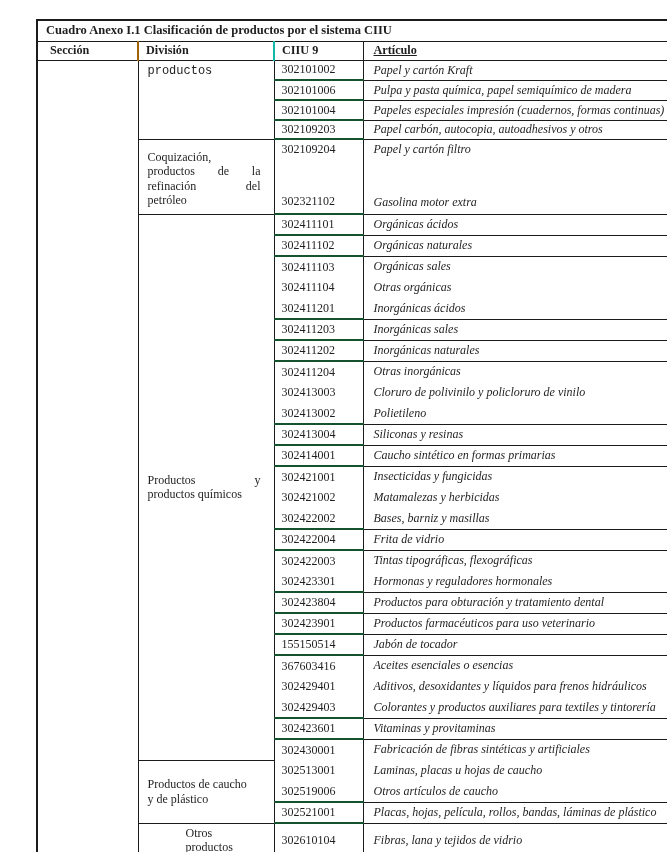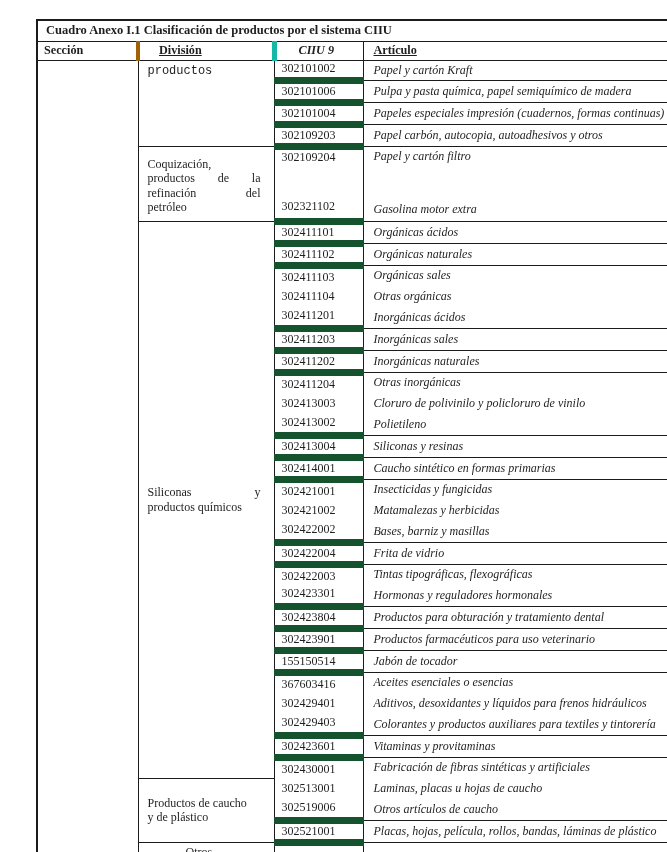--- a/index.html
+++ b/index.html
@@ -28,44 +28,44 @@
     height: 21px; font-weight: bold; font-size: 12.5px;
     padding: 1px 4px 2px 8px;
     border-bottom: 1px solid #1b1b1b;
     white-space: nowrap;
   }
   tr.head-row td {
     height: 19px; font-weight: bold; font-size: 12.2px;
     border-bottom: 1px solid #1b1b1b;
     white-space: nowrap;
   }
-  tr.head-row td.hsec { padding-left: 6px; }
-  tr.head-row td.hdiv { padding-left: 19px; border-left: 4px solid #a16207; text-decoration: underline; }
-  tr.head-row td.hciiu { padding-left: 22px; border-left: 5px solid #14b8a6; font-style: italic; }
+  tr.head-row td.hsec { padding-left: 12px; }
+  tr.head-row td.hdiv { padding-left: 7px; border-left: 2px solid #a16207; }
+  tr.head-row td.hciiu { padding-left: 7px; border-left: 2px solid #14b8a6; }
   tr.head-row td.hart { padding-left: 10px; border-left: 1px solid #1b1b1b; text-decoration: underline; }
 
   td.sec { border-right: 1px solid #1b1b1b; }
 
   td.div {
     border-right: 1px solid #1b1b1b;
     border-bottom: 1px solid #1b1b1b;
     padding: 2px 13px 2px 9px;
     font-size: 12px; line-height: 14.5px;
     vertical-align: middle;
   }
   td.div.d-top { vertical-align: top; padding-top: 3px; font-family: Liberation Mono, monospace; }
   td.div.d-bottom { vertical-align: bottom; padding-bottom: 6px; }
   td.div.d-last { border-bottom: none; padding-left: 47px; }
 
   .dline { display: block; }
   .jline { text-align: justify; text-align-last: justify; }
 
   td.code {
     border-right: 1px solid #1b1b1b;
-    border-bottom: 7px solid #14532d;
+    border-bottom: 2px solid #14532d;
     padding-left: 7px; white-space: nowrap;
   }
   td.art {
     border-bottom: 1px solid #1b1b1b;
     padding-left: 10px; white-space: nowrap; font-style: italic;
   }
 
   tr.rw { height: 21px; }
   tr.h20 { height: 20px; }
   tr.h19 { height: 19px; }
@@ -126,21 +126,21 @@
         <td class="code">302109204</td>
         <td class="art">Papel y cartón filtro</td>
       </tr>
       <tr class="rw tall">
         <td class="code">302321102</td>
         <td class="art">Gasolina motor extra</td>
       </tr>
 
       <tr class="rw">
         <td class="div" rowspan="26">
-          <span class="dline jline">Siliconas y</span>
+          <span class="dline jline">Productos y</span>
           <span class="dline">productos químicos</span>
         </td>
         <td class="code">302411101</td>
         <td class="art">Orgánicas ácidos</td>
       </tr>
       <tr class="rw">
         <td class="code">302411102</td>
         <td class="art">Orgánicas naturales</td>
       </tr>
       <tr class="rw nb">

